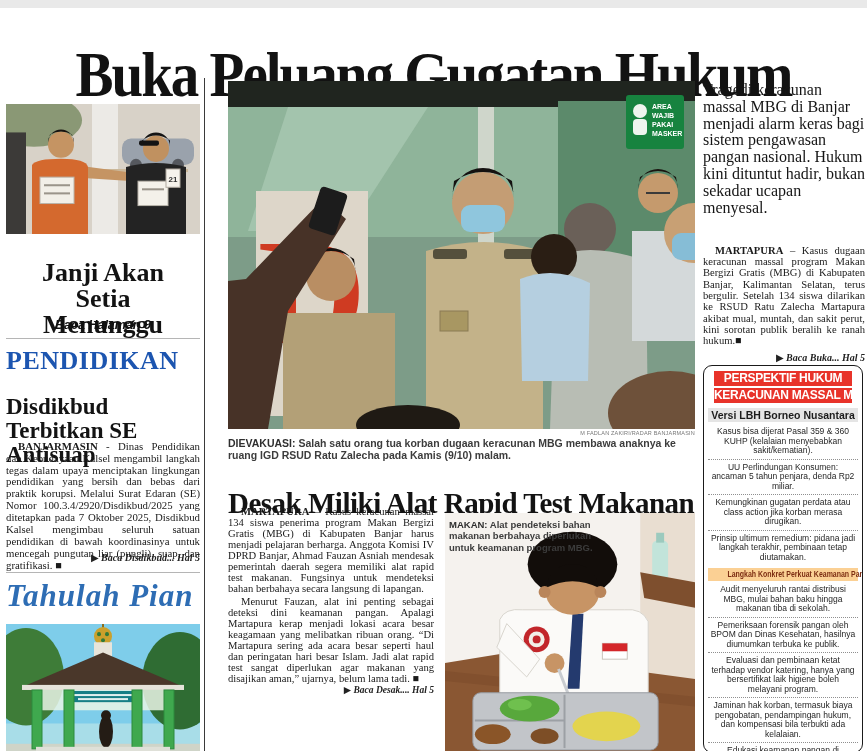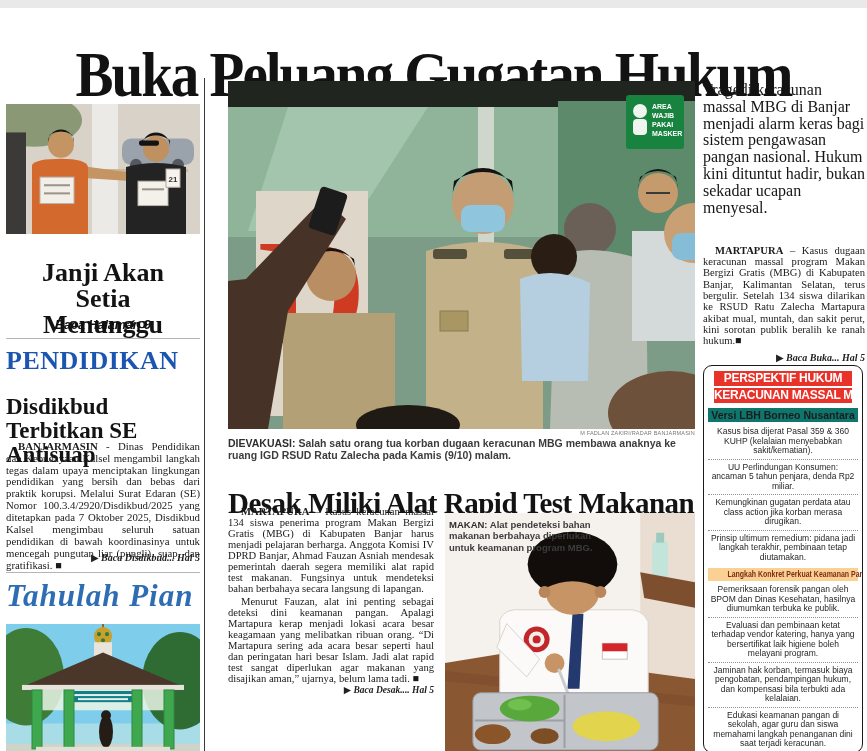--- a/index.html
+++ b/index.html
@@ -59,21 +59,21 @@
     font-size:16px;line-height:1.05;color:#151515;}
   .right-body{position:absolute;top:156px;left:0;width:162px;
     font-size:10.6px;line-height:1.07;text-align:justify;color:#1a1a1a;}
   .right-body .indent{display:inline-block;width:12px;}
   .right-more{top:274px;}
   .infobox{position:absolute;top:287px;left:0;width:160px;height:388px;
     border:1.5px solid #1a1a1a;border-radius:9px;box-sizing:border-box;
     padding:5px 4px;font-family:"Liberation Sans",sans-serif;overflow:hidden;}
   .ibx-title{background:#e8332a;color:#fff;text-align:center;font-weight:700;
     font-size:12px;line-height:15px;letter-spacing:-.3px;white-space:nowrap;margin:0 6px 2px 6px;}
-  .ibx-sub1{background:#0f766e;color:#1c1c1c;text-align:center;font-weight:700;
+  .ibx-sub1{background:#e5e5e5;color:#1c1c1c;text-align:center;font-weight:700;
     font-size:10.5px;line-height:14px;margin:5px 0 2px 0;}
   .ibx-item{font-size:8.5px;line-height:1.12;text-align:center;color:#262626;
     padding:3px 2px;}
   .ibx-item + .ibx-item{border-top:1px dotted #8f8f8f;}
   .ibx-sub2{background:#fbd094;color:#7c2d12;text-align:center;font-weight:700;
     font-size:8.5px;line-height:13px;margin:3px 0 1px 0;white-space:nowrap;}
   .ibx-sub2 span{display:inline-block;transform:scaleX(.82);transform-origin:center;}
   svg{display:block;}
 </style>
 </head>
@@ -273,20 +273,21 @@
       <div class="ibx-title">KERACUNAN MASSAL MBG</div>
       <div class="ibx-sub1">Versi LBH Borneo Nusantara</div>
       <div>
         <div class="ibx-item">Kasus bisa dijerat Pasal 359 &amp; 360 KUHP (kelalaian menyebabkan sakit/kematian).</div>
         <div class="ibx-item">UU Perlindungan Konsumen: ancaman 5 tahun penjara, denda Rp2 miliar.</div>
         <div class="ibx-item">Kemungkinan gugatan perdata atau class action jika korban merasa dirugikan.</div>
         <div class="ibx-item">Prinsip ultimum remedium: pidana jadi langkah terakhir, pembinaan tetap diutamakan.</div>
       </div>
       <div class="ibx-sub2"><span>Langkah Konkret Perkuat Keamanan Pangan Sekolah</span></div>
       <div>
+        <div class="ibx-item">Audit menyeluruh rantai distribusi MBG, mulai bahan baku hingga makanan tiba di sekolah.</div>
         <div class="ibx-item">Pemeriksaan forensik pangan oleh BPOM dan Dinas Kesehatan, hasilnya diumumkan terbuka ke publik.</div>
         <div class="ibx-item">Evaluasi dan pembinaan ketat terhadap vendor katering, hanya yang bersertifikat laik higiene boleh melayani program.</div>
         <div class="ibx-item">Jaminan hak korban, termasuk biaya pengobatan, pendampingan hukum, dan kompensasi bila terbukti ada kelalaian.</div>
         <div class="ibx-item">Edukasi keamanan pangan di sekolah, agar guru dan siswa memahami langkah penanganan dini saat terjadi keracunan.</div>
       </div>
     </div>
   </aside>
 
 </div>
 

